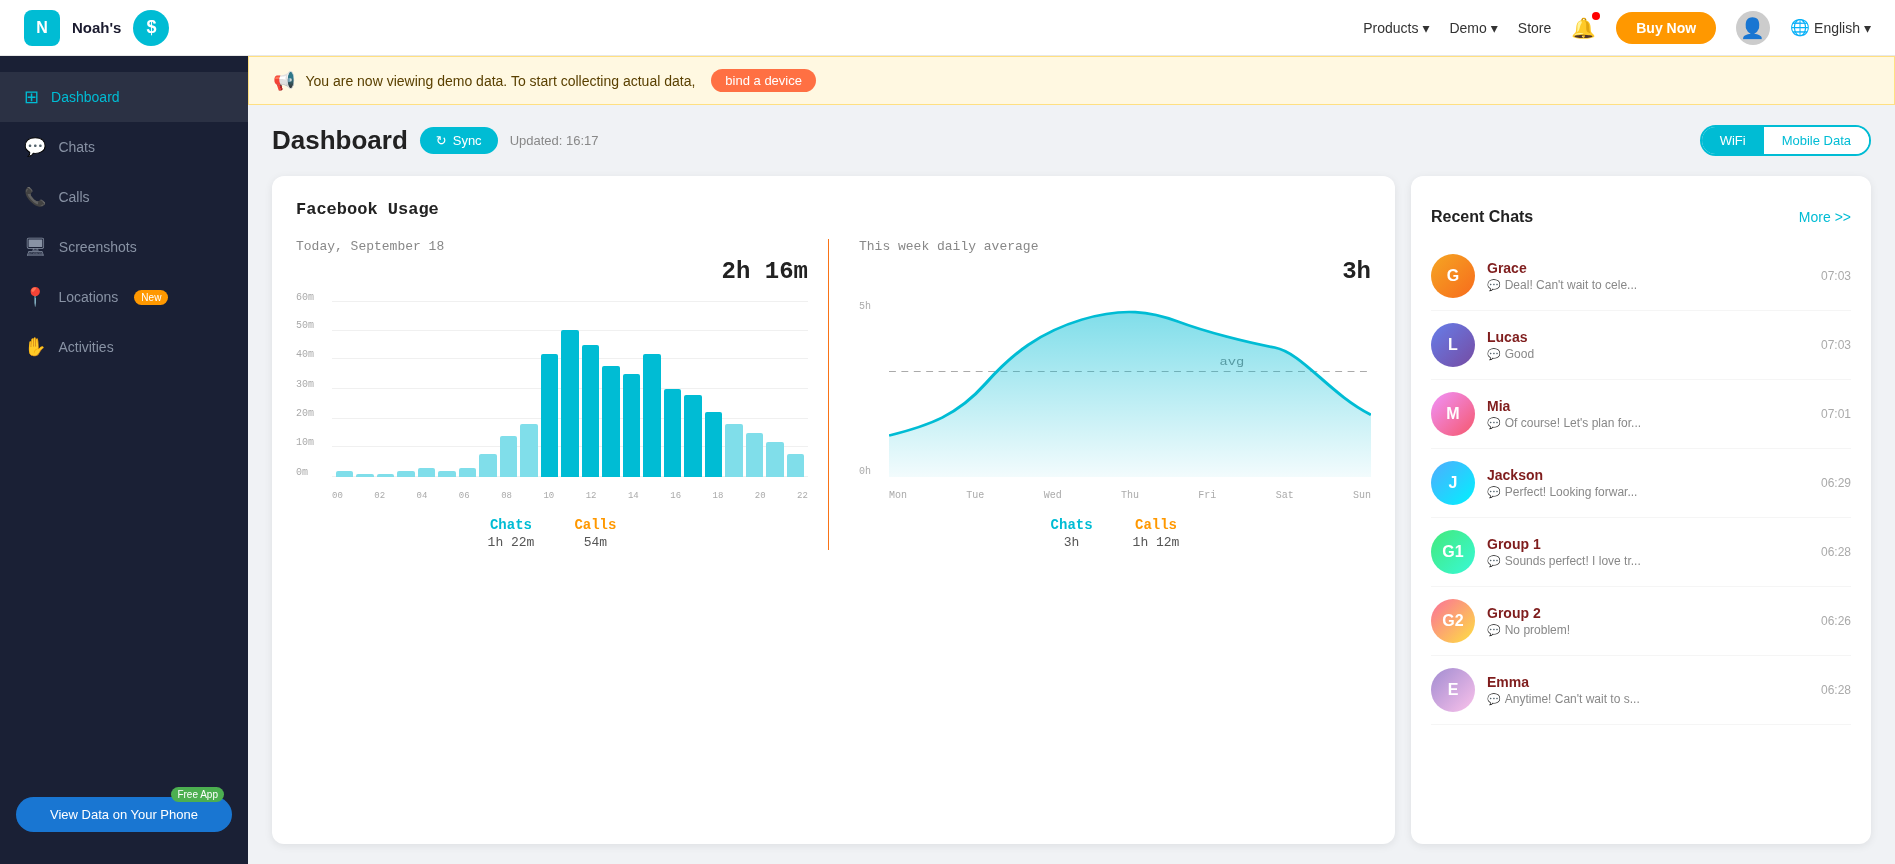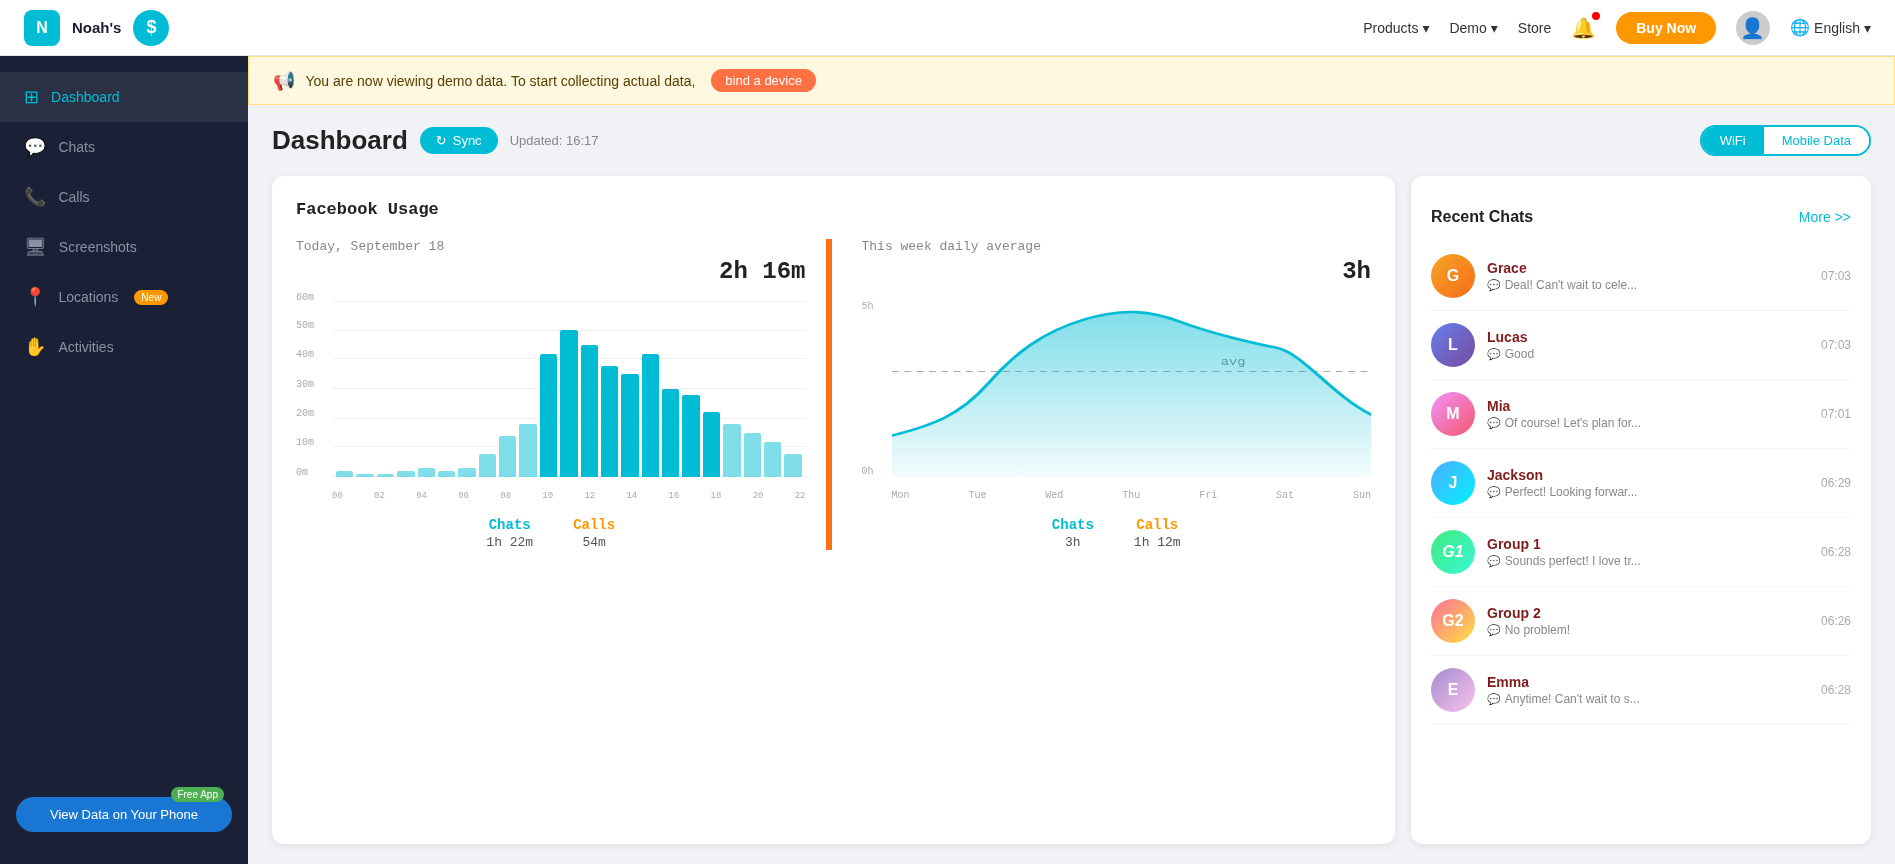--- a/index.html
+++ b/index.html
@@ -85,21 +85,21 @@
 
     
     .facebook-panel {
       flex: 1; background: white; border-radius: 12px; padding: 24px;
       box-shadow: 0 2px 8px rgba(0,0,0,0.08);
       font-family: Liberation Mono, monospace;
     }
     .panel-title { font-size: 17px; font-weight: 600; color: #222; margin-bottom: 20px; }
 
     .usage-row { display: flex; gap: 0; }
-    .usage-today { flex: 1; border-right: 6px solid #f97316; padding-right: 20px; }
+    .usage-today { flex: 1; border-right: 1px solid #f97316; padding-right: 20px; }
     .usage-week { flex: 1; padding-left: 30px; }
     .usage-label { font-size: 13px; color: #888; margin-bottom: 4px; }
     .usage-value { font-size: 24px; font-weight: 700; color: #222; margin-bottom: 16px; text-align: right; }
 
     
     .bar-chart { position: relative; height: 200px; }
     .chart-grid { position: absolute; left: 36px; right: 0; top: 0; bottom: 24px; }
     .grid-line { position: absolute; left: 0; right: 0; border-top: 1px solid #f0f0f0; display: flex; align-items: center; }
     .grid-label { position: absolute; left: -36px; font-size: 10px; color: #aaa; transform: translateY(-50%); }
     .bars-container { position: absolute; left: 36px; right: 0; bottom: 24px; top: 0; display: flex; align-items: flex-end; gap: 3px; padding: 0 4px; }
@@ -138,21 +138,21 @@
     .chat-name { font-size: 14px; font-weight: 600; color: #7f1d1d; }
     .chat-preview { display: flex; align-items: center; gap: 4px; font-size: 12px; color: #888; margin-top: 2px; }
     .chat-time { font-size: 12px; color: #aaa; flex-shrink: 0; }
     .msg-icon { font-size: 11px; color: #aaa; }
 
     
     .av-grace { background: linear-gradient(135deg, #f5a623, #f76b1c); }
     .av-lucas { background: linear-gradient(135deg, #667eea, #764ba2); }
     .av-mia { background: linear-gradient(135deg, #f093fb, #f5576c); }
     .av-jackson { background: linear-gradient(135deg, #4facfe, #00f2fe); }
-    .av-group1 { background: linear-gradient(135deg, #43e97b, #38f9d7); font-style: italic; }
+    .av-group1 { background: linear-gradient(135deg, #43e97b, #38f9d7); }
     .av-group2 { background: linear-gradient(135deg, #fa709a, #fee140); }
     .av-emma { background: linear-gradient(135deg, #a18cd1, #fbc2eb); }
 
     .avatar-initials { color: white; font-weight: 700; font-size: 16px; }
   </style>
 </head>
 <body>
 
 <div class="top-nav">
   <div class="top-nav-left">

